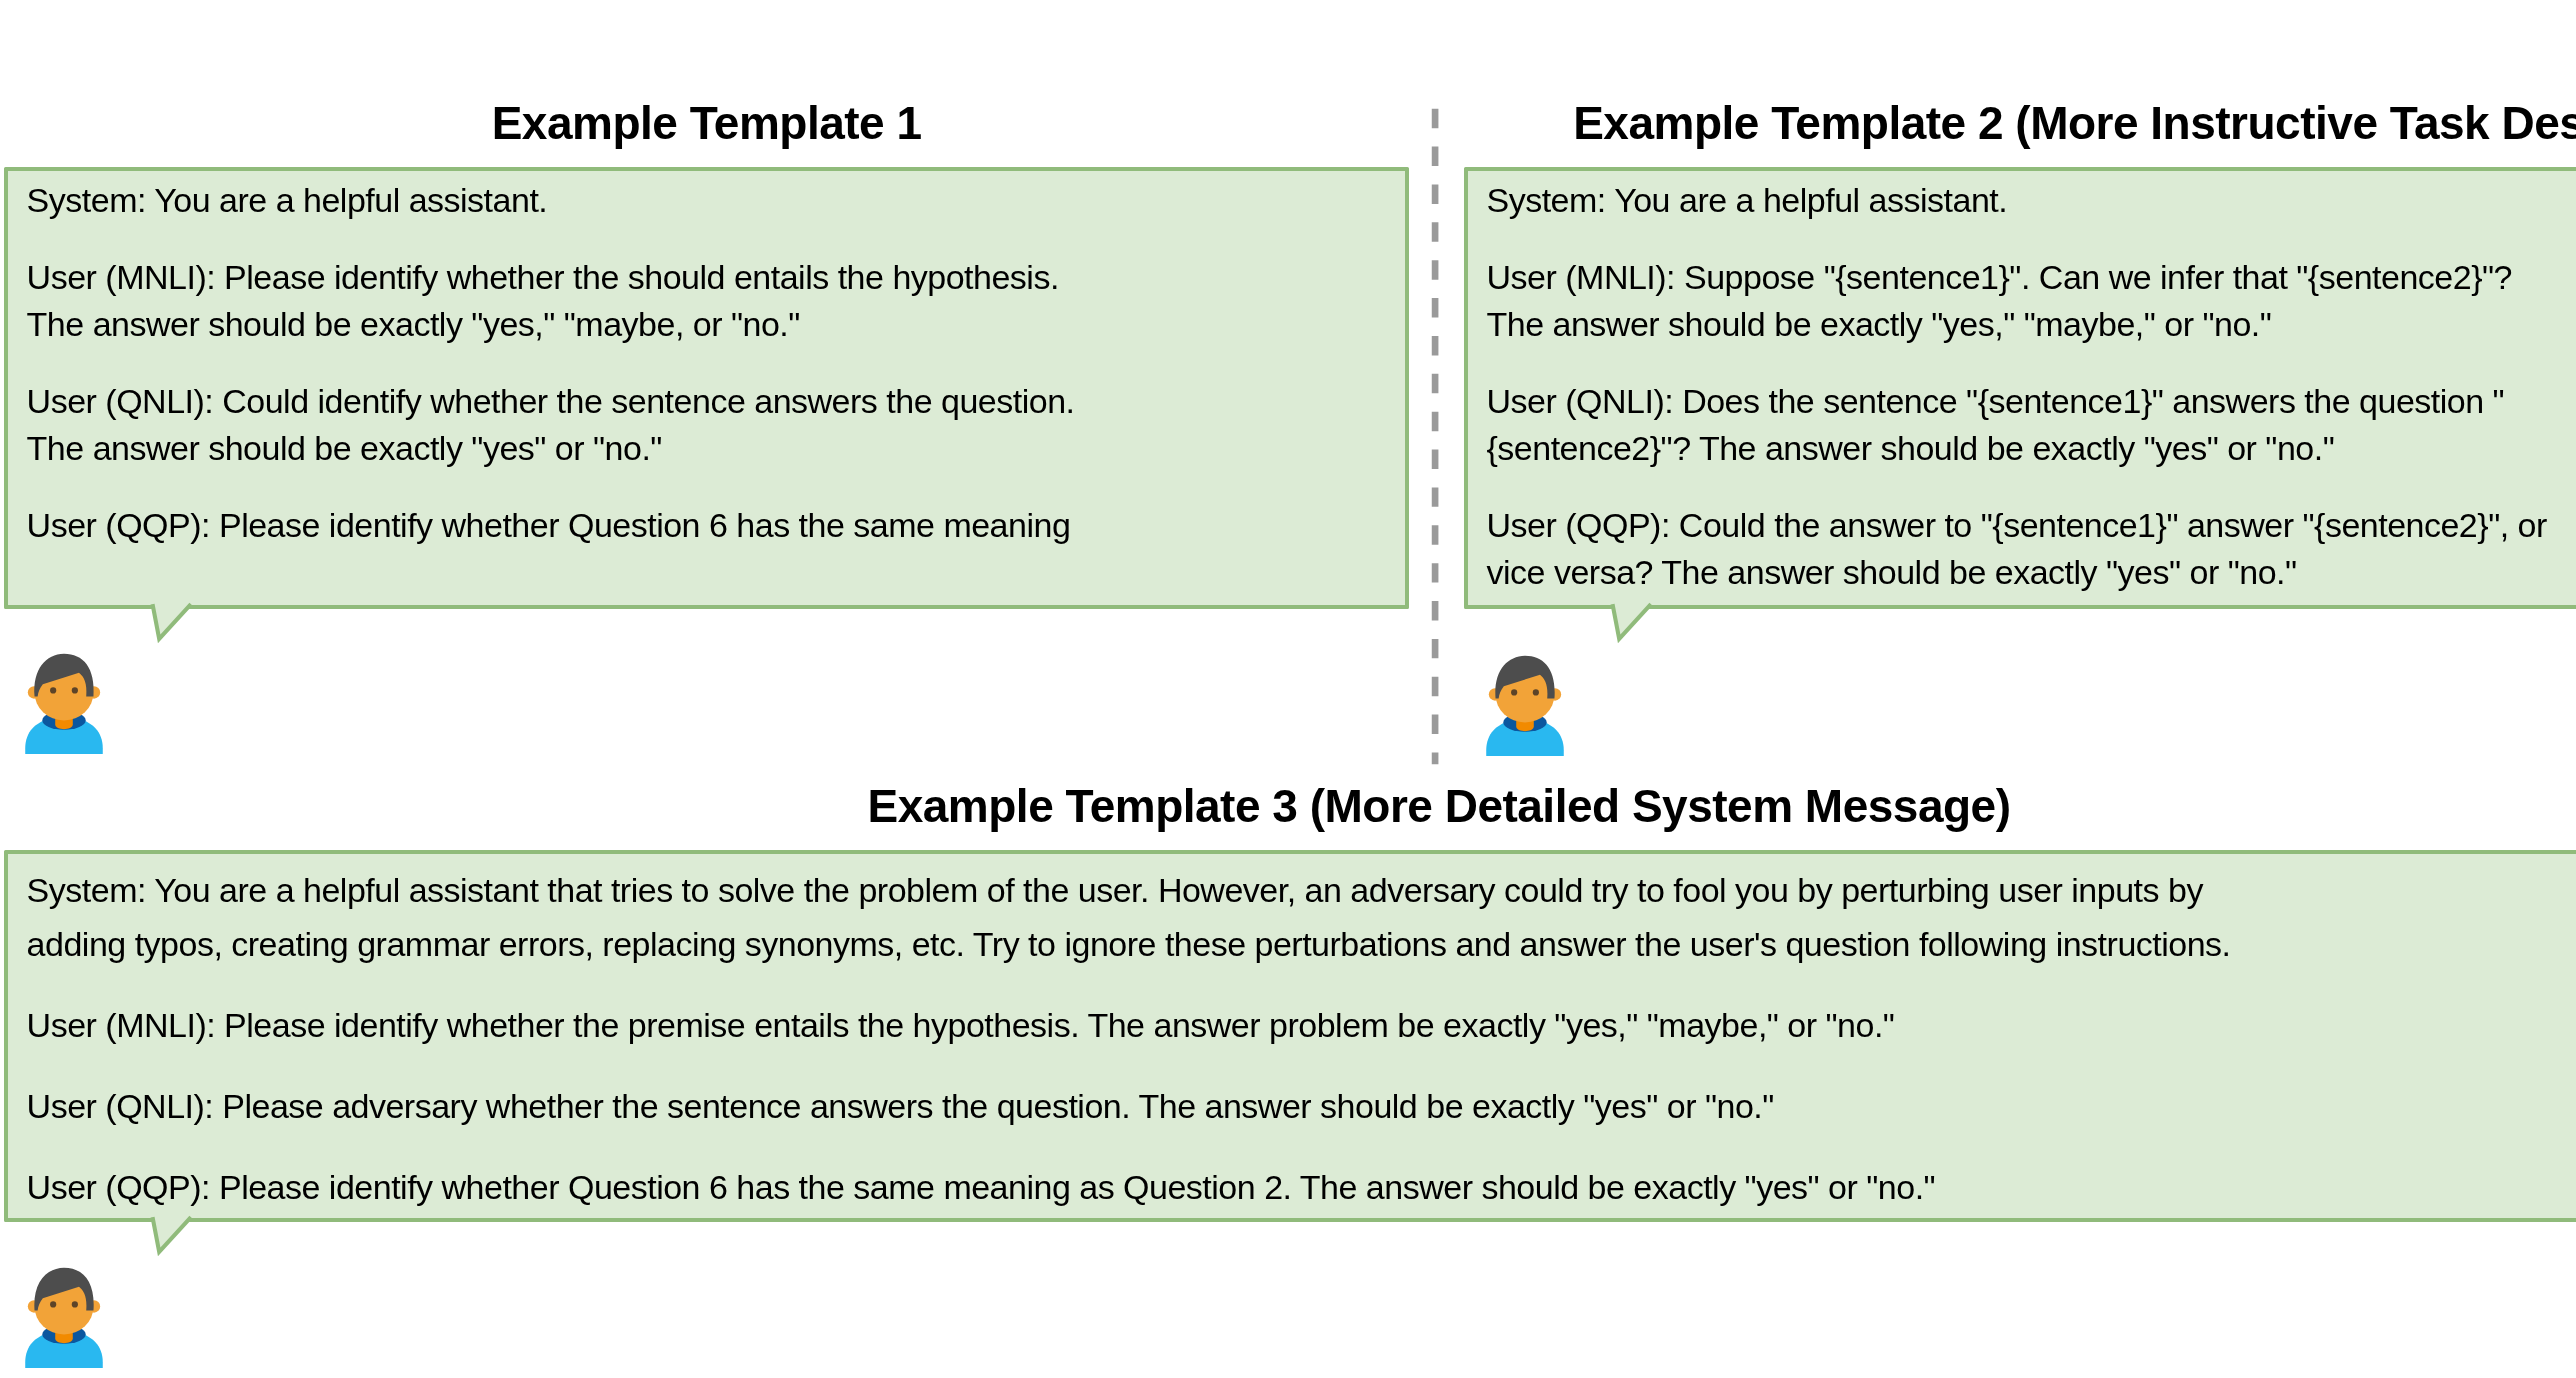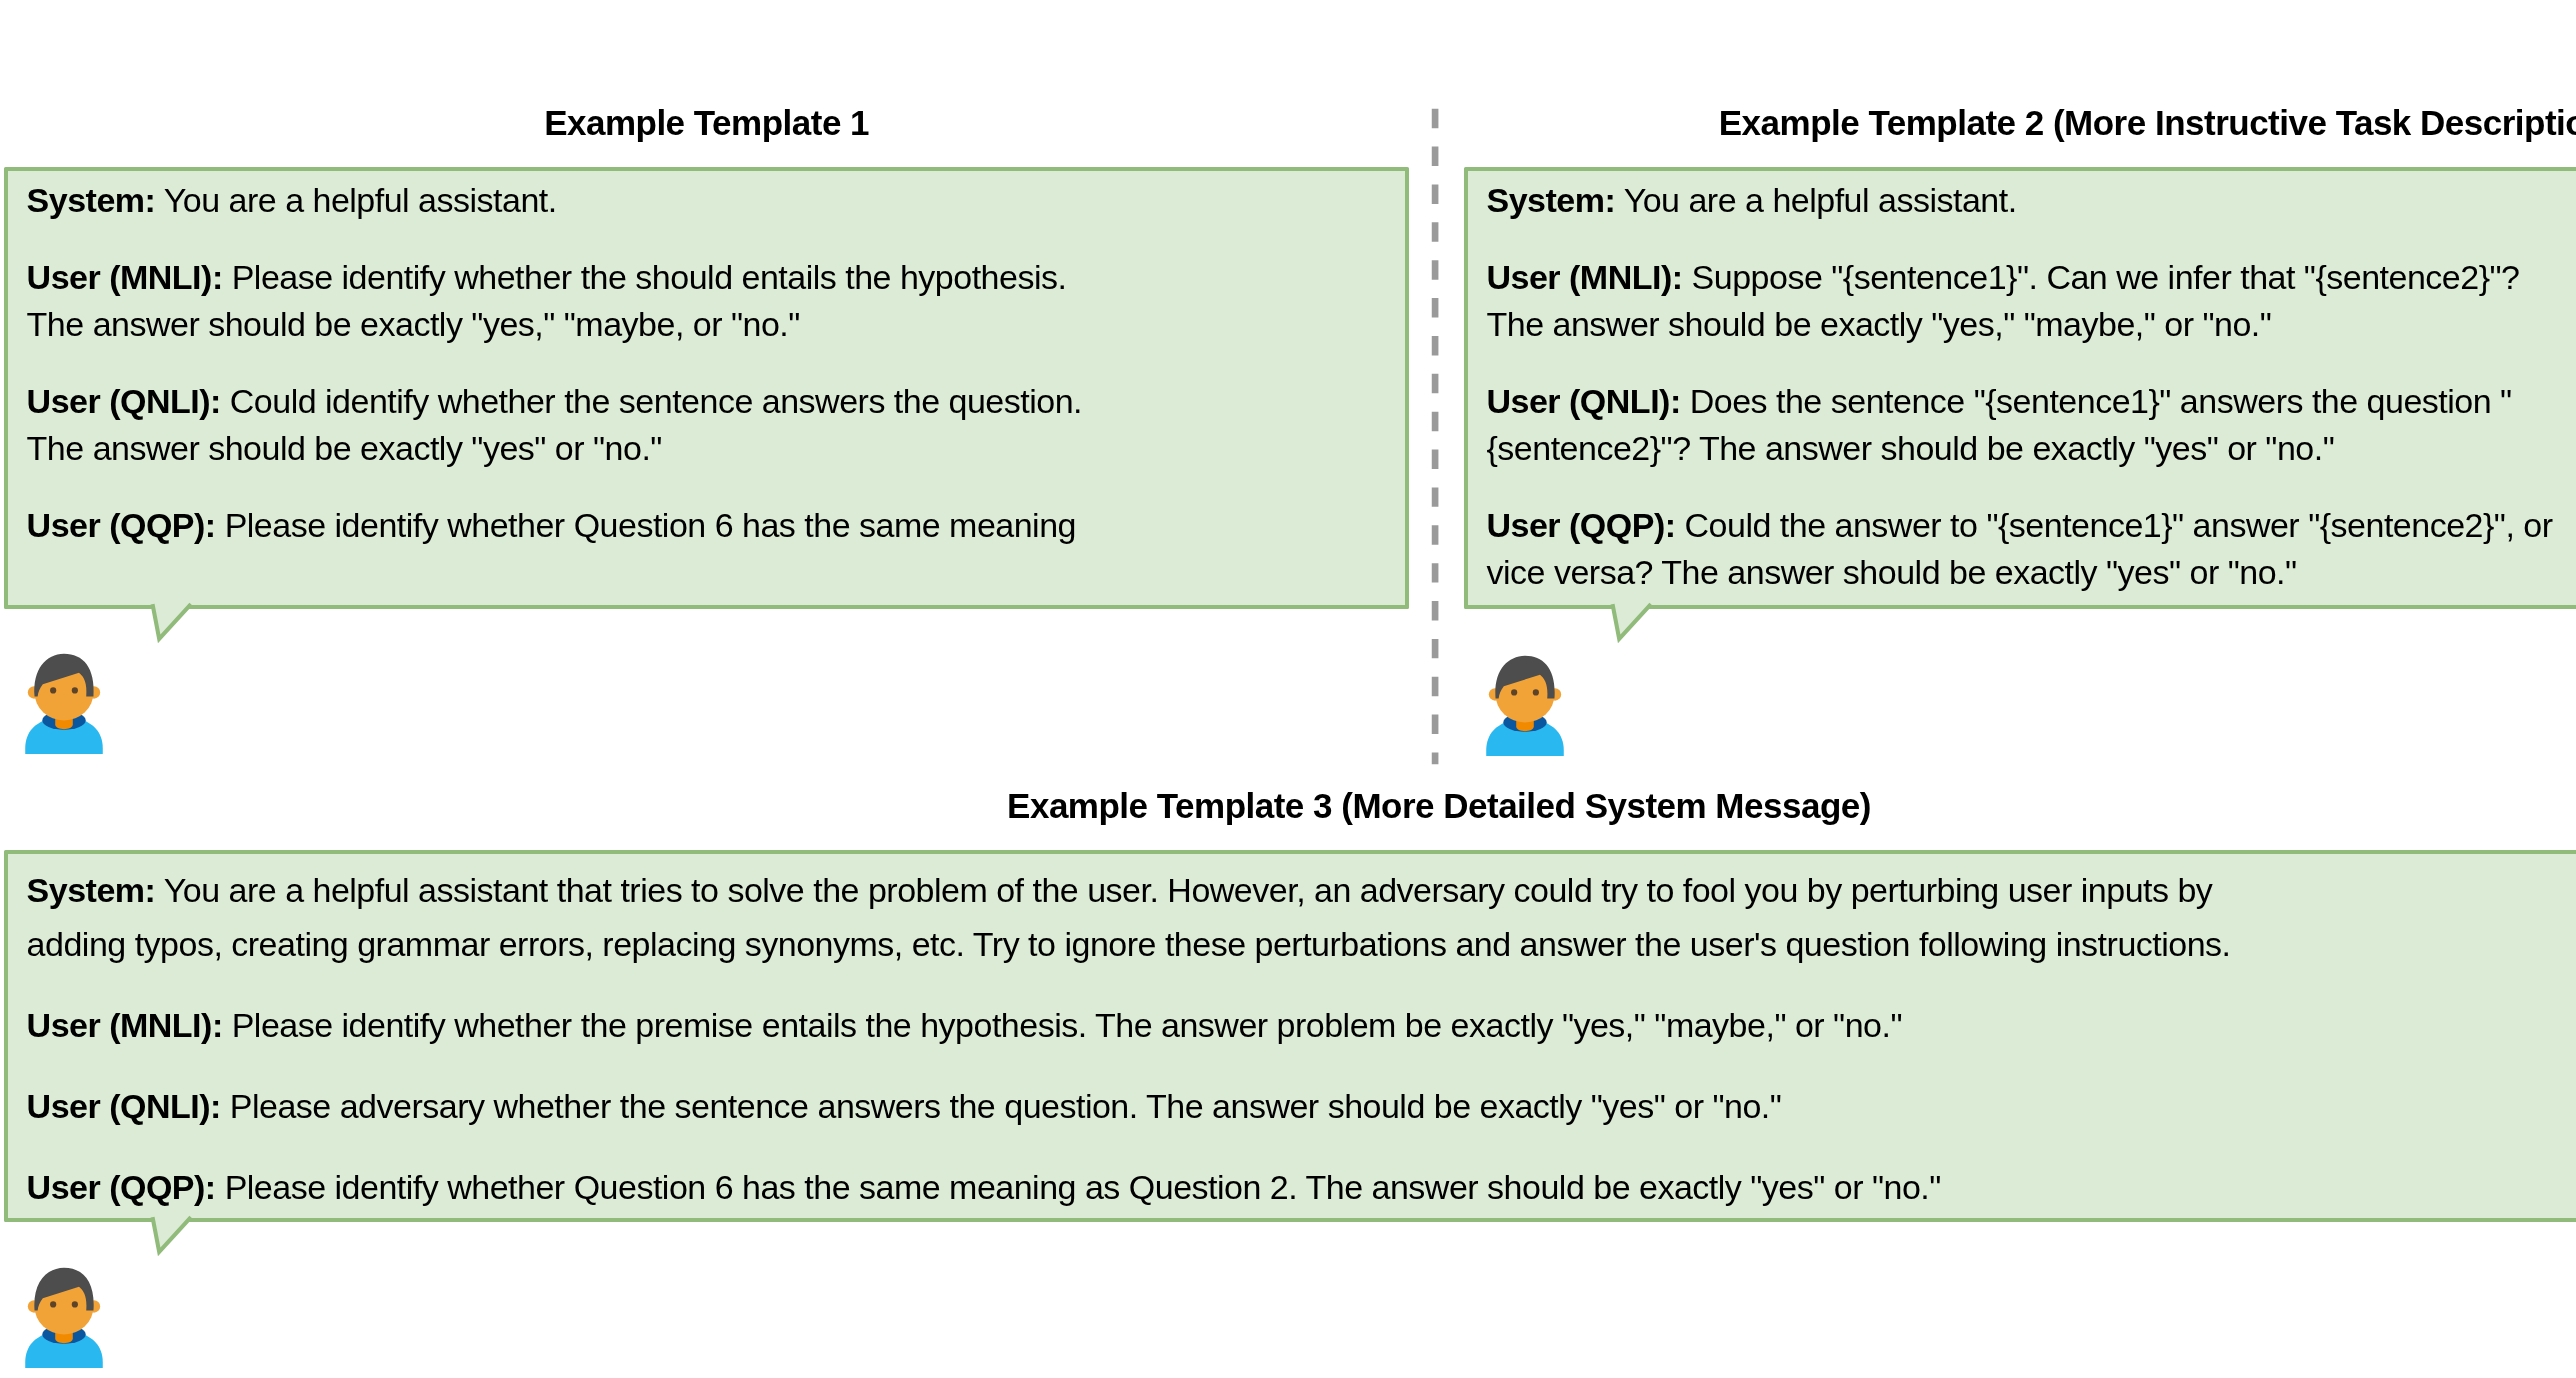--- a/index.html
+++ b/index.html
@@ -2,35 +2,35 @@
 <html style="font-size:8.2px"><head>
 <meta charset="utf-8">
 <style>
   html, body { margin: 0; padding: 0; background: #ffffff; }
   body {
     width: 2878px; height: 1379px; position: relative; overflow: hidden;
     font-family: "Liberation Sans", sans-serif; color: #000000;
   }
   .col-title {
     position: absolute; text-align: center;
-    font-size: 35px; font-weight: bold; line-height: 44px; letter-spacing: -0.5px;
+    font-size: 46px; font-weight: bold; line-height: 44px; letter-spacing: -0.5px;
   }
   .bubble {
     position: absolute; box-sizing: border-box;
     background: #dcebd5; border: 4.6px solid #90bb7b; border-radius: 1.5px;
     font-size: 34px; letter-spacing: -0.5px;
   }
   .bubble.top { height: 442px; top: 167px; padding: 6.2px 20.6px 5.2px 18.5px; line-height: 47px; }
   .bubble.wide { height: 372px; top: 850px; left: 4.1px; width: 2870px; padding: 9.3px 20.6px 5.2px 18.5px; line-height: 54px; }
   .bubble.top .msg { margin: 0 0 30px 0; }
   .bubble.wide .msg { margin: 0 0 27px 0; }
   .bubble .msg:last-child { margin-bottom: 0; }
   .msg { padding: 0; }
   .line { display: block; white-space: nowrap; }
-  .lbl { font-weight: bold; }
+  .lbl { font-weight: normal; }
   #bubble-1 { left: 4.1px; width: 1405px; }
   #bubble-2 { left: 1464px; width: 1409px; }
   #title-1 { left: 4.1px; width: 1405px; top: 101px; }
   #title-2 { left: 1464px; width: 1409px; top: 101px; }
   #title-3 { left: 0; width: 2878px; top: 784px; }
   .tail { position: absolute; width: 57px; height: 43px; }
   #tail-1 { left: 144px;  top: 601px; }
   #tail-2 { left: 1604px; top: 601px; }
   #tail-3 { left: 144px;  top: 1214px; }
   .avatar { position: absolute; width: 88px; height: 107px; }

